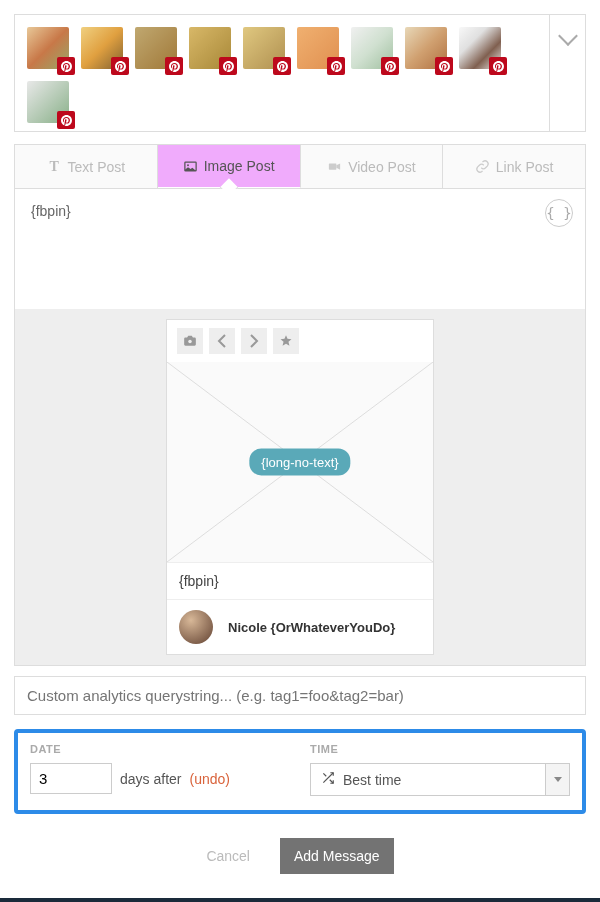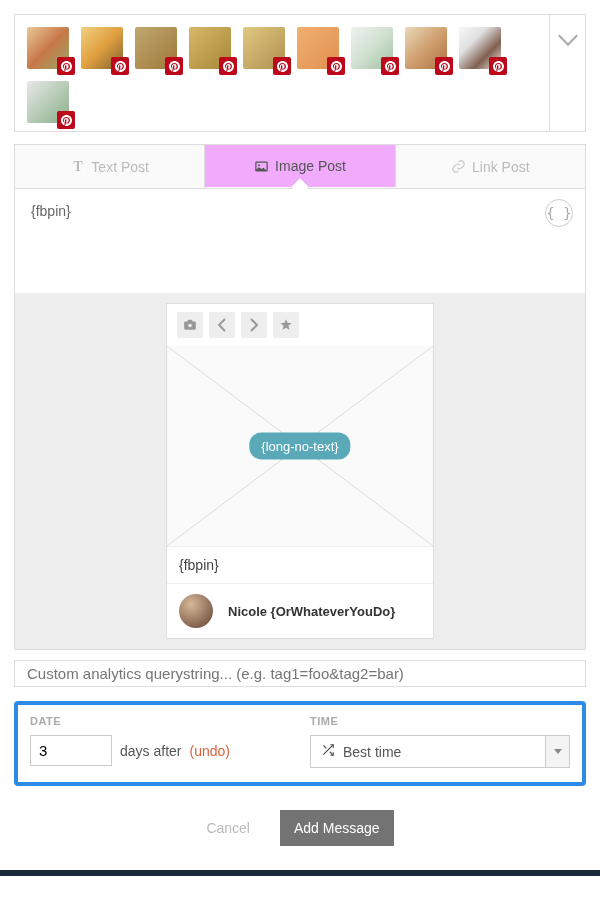--- a/index.html
+++ b/index.html
@@ -24,33 +24,33 @@
 .tabs { display: flex; border: 1px solid #ddd; margin-top: 12px; border-bottom: none; }
 .tab { flex: 1; text-align: center; padding: 13px 4px; color: #bbb; border-right: 1px solid #ddd; display: flex; align-items: center; justify-content: center; gap: 6px; background: #fafafa; cursor: pointer; position: relative; }
 .tab:last-child { border-right: none; }
 .tab.active { background: #f0abfc; color: #555; border-bottom: 1px solid #fff; }
 .tab.active::after { content:''; position:absolute; bottom:-7px; left:50%; transform:translate(-50%) rotate(45deg); width:12px; height:12px; background:#fff; border-right:1px solid #ddd; border-bottom:1px solid #ddd; }
 .tab-icon { width: 15px; height: 15px; display: inline-flex; align-items: center; justify-content: center; }
 .editor-box { border: 1px solid #ddd; border-top:1px solid #ddd; }
 .editor-top { padding: 14px 16px; height: 104px; position: relative; background:#fff; }
 .editor-text { color: #666; }
 .code-btn { position: absolute; top: 10px; right: 12px; width: 28px; height: 28px; border: 1px solid #ccc; border-radius: 50%; display: flex; align-items: center; justify-content: center; color: #aaa; font-family: monospace; font-size: 14px; cursor: pointer; }
-.preview-area { background: #eee; padding: 10px; display: flex; justify-content: center; }
+.preview-area { background: #eee; padding: 10px; display: flex; justify-content: center; margin-top: 16px; }
 .preview-card { background: #fff; border: 1px solid #ddd; width: 268px; }
 .preview-toolbar { padding: 8px 10px; display: flex; gap: 6px; }
 .tb-btn { width: 26px; height: 26px; background: #eee; display: flex; align-items: center; justify-content: center; color: #999; cursor:pointer; }
 .ph-img { height: 200px; position: relative; background: #fafafa; margin: 0; }
 .ph-img svg { width: 100%; height: 100%; }
 .ph-badge { position: absolute; top: 50%; left: 50%; transform: translate(-50%,-50%); background: #5aa9b8; color: #fff; padding: 6px 12px; border-radius: 12px; font-size: 13px; }
 .preview-caption { padding: 10px 12px; font-size: 14px; color: #444; border-top:1px solid #eee;}
 .preview-author { padding: 10px 12px; display: flex; gap: 15px; align-items: center; border-top:1px solid #eee;}
 .avatar { width: 34px; height: 34px; border-radius: 50%; background: radial-gradient(circle at 35% 30%, #d8b898, #604030); flex-shrink:0;}
 .author-name { font-weight: bold; color: #333; font-size: 13px; }
 .author-sub { font-size: 12px; color: #666; }
-.analytics-input { width: 100%; border: 1px solid #ddd; padding: 4px 12px; margin-top: 10px; font-size: 15px; color: #888; }
+.analytics-input { width: 100%; border: 1px solid #ddd; padding: 10px 12px; margin-top: 10px; font-size: 15px; color: #888; }
 .schedule-row { border: 4px solid #2d8be8; border-radius: 4px; margin-top: 14px; padding: 10px 12px 14px; display: flex; gap: 20px; }
 .schedule-col { display: flex; flex-direction: column; gap: 8px; }
 .sched-label { font-size: 11px; color: #aaa; font-weight: bold; letter-spacing: 0.5px; }
 .date-row { display: flex; align-items: center; gap: 8px; }
 .date-input { width: 82px; border: 1px solid #ccc; padding: 6px 8px; font-size: 15px; }
 .undo-link { color: #d9633b; }
 .time-select { display: flex; border: 1px solid #ccc; width: 260px; }
 .time-main { flex: 1; padding: 7px 10px; display: flex; align-items: center; gap: 8px; text-align: center; }
 .time-caret { width: 24px; border-left: 1px solid #ccc; background: #f4f4f4; display: flex; align-items: center; justify-content: center; }
 .time-caret::after { content:''; border-left:4px solid transparent; border-right:4px solid transparent; border-top:5px solid #888;}
@@ -151,20 +151,29 @@
           <svg viewBox="0 0 24 24" width="15" height="15" fill="#555">
             <rect x="3" y="5" width="18" height="14" rx="1" fill="none" stroke="#555" stroke-width="2"></rect>
             <circle cx="8" cy="10" r="1.5"></circle>
             <path d="M3 17l5-4 4 3 3-2 6 5H3z"></path>
           </svg>
         </span>
       <span>Image Post</span>
     </div>
     <div class="tab">
       <span class="tab-icon">
+          <svg viewBox="0 0 24 24" width="15" height="15" fill="#ccc">
+            <rect x="3" y="7" width="12" height="10" rx="1"></rect>
+            <path d="M15 10l6-3v10l-6-3z"></path>
+          </svg>
+        </span>
+      <span>Video Post</span>
+    </div>
+    <div class="tab">
+      <span class="tab-icon">
           <svg viewBox="0 0 24 24" width="15" height="15" fill="none" stroke="#ccc" stroke-width="2">
             <path d="M10 14a5 5 0 0 0 7 0l3-3a5 5 0 0 0-7-7l-1 1"></path>
             <path d="M14 10a5 5 0 0 0-7 0l-3 3a5 5 0 0 0 7 7l1-1"></path>
           </svg>
         </span>
       <span>Link Post</span>
     </div>
   </div>
 
   <div class="editor-box">

